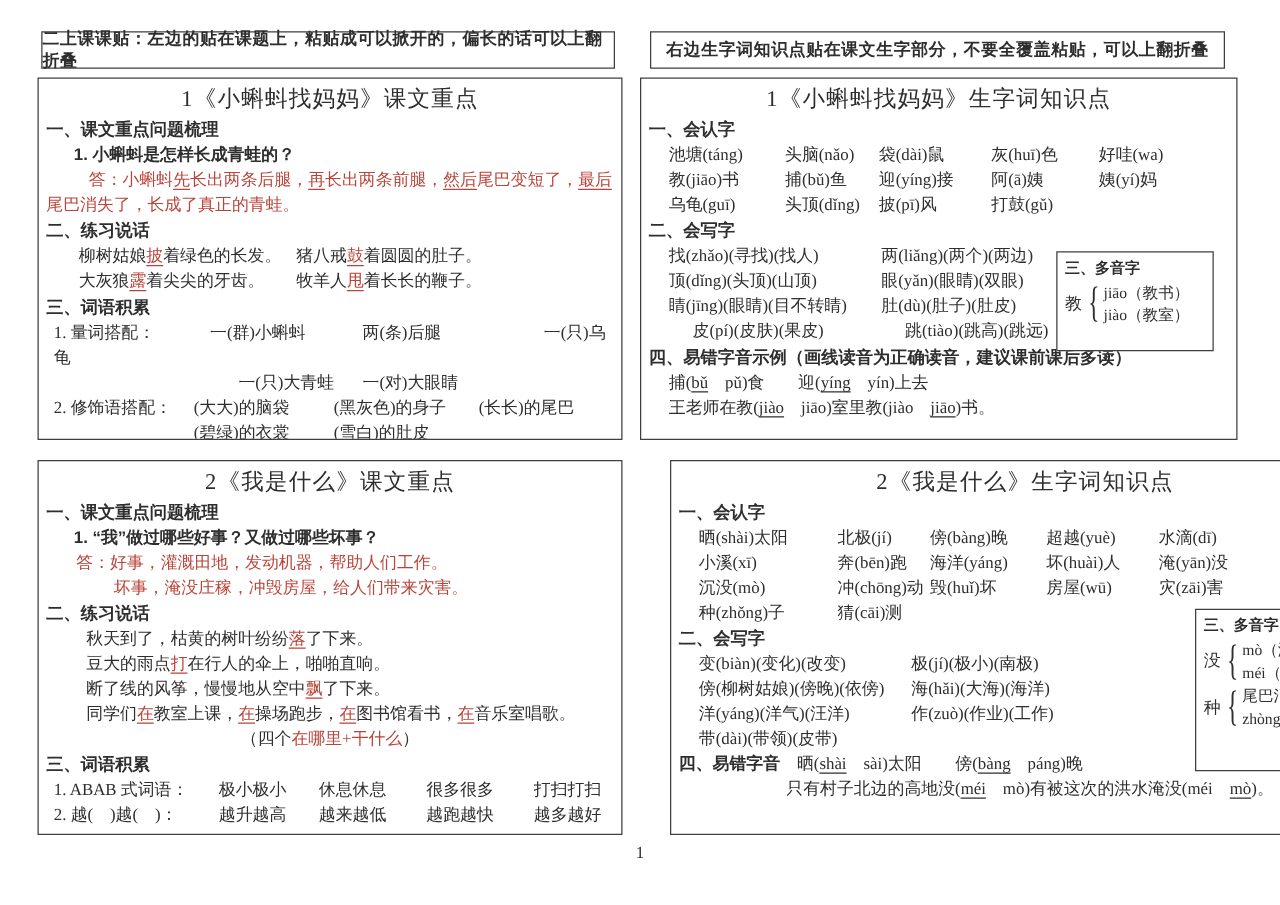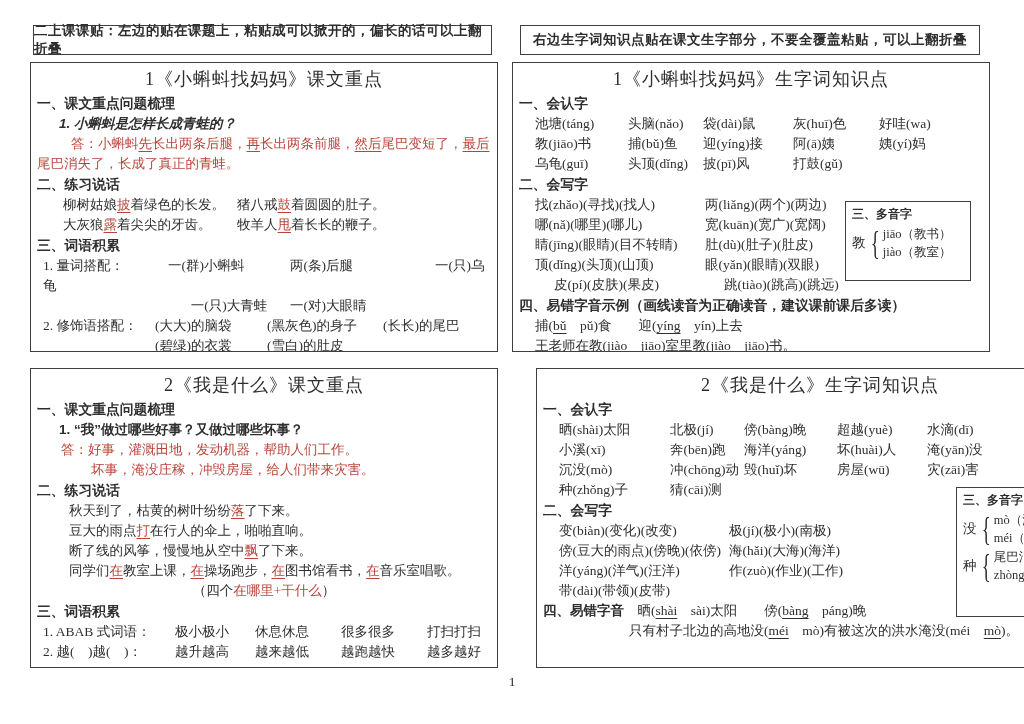--- a/index.html
+++ b/index.html
@@ -72,21 +72,21 @@
 </head>
 <body>
 
 <div class="note" id="note-left">二上课课贴：左边的贴在课题上，粘贴成可以掀开的，偏长的话可以上翻折叠</div>
 <div class="note" id="note-right">右边生字词知识点贴在课文生字部分，不要全覆盖粘贴，可以上翻折叠</div>
 
 <div class="panel" id="panel-0">
   <div class="panel-title">1《小蝌蚪找妈妈》课文重点</div>
   <div class="panel-body">
       <div class="sec-heading">一、课文重点问题梳理</div>
-      <div class="line" style="padding-left: 22px; font-style: italic;"><span class="cell"><span class="seg b">1. 小蝌蚪是怎样长成青蛙的？</span></span></div>
+      <div class="line" style="padding-left: 22px;"><span class="cell"><span class="seg b">1. 小蝌蚪是怎样长成青蛙的？</span></span></div>
       <div class="line" style="text-indent: 34px;"><span class="cell"><span class="seg r">答：小蝌蚪</span><span class="seg r u">先</span><span class="seg r">长出两条后腿，</span><span class="seg r u">再</span><span class="seg r">长出两条前腿，</span><span class="seg r u">然后</span><span class="seg r">尾巴变短了，</span><span class="seg r u">最后</span><span class="seg r">尾巴消失了，长成了真正的青蛙。</span></span></div>
       <div class="sec-heading">二、练习说话</div>
       <div class="line" style="padding-left: 26px;"><span class="cell" style="min-width: 174px; display: inline-block;"><span class="seg">柳树姑娘</span><span class="seg r u">披</span><span class="seg">着绿色的长发。</span></span><span class="cell"><span class="seg">猪八戒</span><span class="seg r u">鼓</span><span class="seg">着圆圆的肚子。</span></span></div>
       <div class="line" style="padding-left: 26px;"><span class="cell" style="min-width: 174px; display: inline-block;"><span class="seg">大灰狼</span><span class="seg r u">露</span><span class="seg">着尖尖的牙齿。</span></span><span class="cell"><span class="seg">牧羊人</span><span class="seg r u">甩</span><span class="seg">着长长的鞭子。</span></span></div>
       <div class="sec-heading">三、词语积累</div>
       <div class="line" style="padding-left: 6px;"><span class="cell" style="min-width: 125px; display: inline-block;"><span class="seg">1. 量词搭配：</span></span><span class="cell" style="min-width: 122px; display: inline-block;"><span class="seg">一(群)小蝌蚪</span></span><span class="cell" style="min-width: 145px; display: inline-block;"><span class="seg">两(条)后腿</span></span><span class="cell"><span class="seg">一(只)乌龟</span></span></div>
       <div class="line" style="padding-left: 6px;"><span class="cell" style="min-width: 125px; display: inline-block;"><span class="seg"></span></span><span class="cell" style="min-width: 122px; display: inline-block; text-align: center;"><span class="seg">一(只)大青蛙</span></span><span class="cell"><span class="seg">一(对)大眼睛</span></span></div>
       <div class="line" style="padding-left: 6px;"><span class="cell" style="min-width: 112px; display: inline-block;"><span class="seg">2. 修饰语搭配：</span></span><span class="cell" style="min-width: 112px; display: inline-block;"><span class="seg">(大大)的脑袋</span></span><span class="cell" style="min-width: 116px; display: inline-block;"><span class="seg">(黑灰色)的身子</span></span><span class="cell"><span class="seg">(长长)的尾巴</span></span></div>
       <div class="line" style="padding-left: 6px;"><span class="cell" style="min-width: 112px; display: inline-block;"><span class="seg"></span></span><span class="cell" style="min-width: 112px; display: inline-block;"><span class="seg">(碧绿)的衣裳</span></span><span class="cell"><span class="seg">(雪白)的肚皮</span></span></div>
     </div>
@@ -94,23 +94,22 @@
 
 <div class="panel" id="panel-1">
   <div class="panel-title">1《小蝌蚪找妈妈》生字词知识点</div>
   <div class="panel-body">
       <div class="sec-heading">一、会认字</div>
       <div class="line" style="padding-left: 16px;"><span class="cell" style="min-width: 93px; display: inline-block;"><span class="seg">池塘(táng)</span></span><span class="cell" style="min-width: 75px; display: inline-block;"><span class="seg">头脑(nǎo)</span></span><span class="cell" style="min-width: 90px; display: inline-block;"><span class="seg">袋(dài)鼠</span></span><span class="cell" style="min-width: 86px; display: inline-block;"><span class="seg">灰(huī)色</span></span><span class="cell"><span class="seg">好哇(wa)</span></span></div>
       <div class="line" style="padding-left: 16px;"><span class="cell" style="min-width: 93px; display: inline-block;"><span class="seg">教(jiāo)书</span></span><span class="cell" style="min-width: 75px; display: inline-block;"><span class="seg">捕(bǔ)鱼</span></span><span class="cell" style="min-width: 90px; display: inline-block;"><span class="seg">迎(yíng)接</span></span><span class="cell" style="min-width: 86px; display: inline-block;"><span class="seg">阿(ā)姨</span></span><span class="cell"><span class="seg">姨(yí)妈</span></span></div>
       <div class="line" style="padding-left: 16px;"><span class="cell" style="min-width: 93px; display: inline-block;"><span class="seg">乌龟(guī)</span></span><span class="cell" style="min-width: 75px; display: inline-block;"><span class="seg">头顶(dǐng)</span></span><span class="cell" style="min-width: 90px; display: inline-block;"><span class="seg">披(pī)风</span></span><span class="cell"><span class="seg">打鼓(gǔ)</span></span></div>
       <div class="sec-heading">二、会写字</div>
       <div class="line" style="padding-left: 16px;"><span class="cell" style="min-width: 170px; display: inline-block;"><span class="seg">找(zhǎo)(寻找)(找人)</span></span><span class="cell"><span class="seg">两(liǎng)(两个)(两边)</span></span></div>
-      <div class="line" style="padding-left: 16px;"><span class="cell" style="min-width: 170px; display: inline-block;"><span class="seg">哪(nǎ)(哪里)(哪儿)</span></span><span class="cell"><span class="seg">宽(kuān)(宽广)(宽阔)</span></span></div>
+      <div class="line" style="padding-left: 16px;"><span class="cell" style="min-width: 170px; display: inline-block;"><span class="seg">顶(dǐng)(头顶)(山顶)</span></span><span class="cell"><span class="seg">眼(yǎn)(眼睛)(双眼)</span></span></div>
       <div class="line" style="padding-left: 16px;"><span class="cell" style="min-width: 170px; display: inline-block;"><span class="seg">睛(jīng)(眼睛)(目不转睛)</span></span><span class="cell"><span class="seg">肚(dù)(肚子)(肚皮)</span></span></div>
-      <div class="line" style="padding-left: 16px;"><span class="cell" style="min-width: 170px; display: inline-block;"><span class="seg">顶(dǐng)(头顶)(山顶)</span></span><span class="cell"><span class="seg">眼(yǎn)(眼睛)(双眼)</span></span></div>
       <div class="line" style="padding-left: 16px;"><span class="cell" style="min-width: 170px; display: inline-block; margin-left: 19px;"><span class="seg">皮(pí)(皮肤)(果皮)</span></span><span class="cell"><span class="seg">跳(tiào)(跳高)(跳远)</span></span></div>
       <div class="sec-heading">四、易错字音示例（画线读音为正确读音，建议课前课后多读）</div>
       <div class="line" style="padding-left: 16px;"><span class="cell"><span class="seg">捕(</span><span class="seg u">bǔ</span><span class="seg">　pǔ)食　　迎(</span><span class="seg u">yíng</span><span class="seg">　yín)上去</span></span></div>
       <div class="line" style="padding-left: 16px;"><span class="cell"><span class="seg">王老师在教(</span><span class="seg u">jiào</span><span class="seg">　jiāo)室里教(jiào　</span><span class="seg u">jiāo</span><span class="seg">)书。</span></span></div>
     </div>
 <div class="inset inset-p1">
       <div class="inset-heading">三、多音字</div>
       <div class="inset-entry">
         <span class="inset-char">教</span>
         <span class="brace">{</span>
@@ -144,21 +143,21 @@
 <div class="panel" id="panel-3">
   <div class="panel-title">2《我是什么》生字词知识点</div>
   <div class="panel-body">
       <div class="sec-heading">一、会认字</div>
       <div class="line" style="padding-left: 16px;"><span class="cell" style="min-width: 111px; display: inline-block;"><span class="seg">晒(shài)太阳</span></span><span class="cell" style="min-width: 74px; display: inline-block;"><span class="seg">北极(jí)</span></span><span class="cell" style="min-width: 93px; display: inline-block;"><span class="seg">傍(bàng)晚</span></span><span class="cell" style="min-width: 90px; display: inline-block;"><span class="seg">超越(yuè)</span></span><span class="cell"><span class="seg">水滴(dī)</span></span></div>
       <div class="line" style="padding-left: 16px;"><span class="cell" style="min-width: 111px; display: inline-block;"><span class="seg">小溪(xī)</span></span><span class="cell" style="min-width: 74px; display: inline-block;"><span class="seg">奔(bēn)跑</span></span><span class="cell" style="min-width: 93px; display: inline-block;"><span class="seg">海洋(yáng)</span></span><span class="cell" style="min-width: 90px; display: inline-block;"><span class="seg">坏(huài)人</span></span><span class="cell"><span class="seg">淹(yān)没</span></span></div>
       <div class="line" style="padding-left: 16px;"><span class="cell" style="min-width: 111px; display: inline-block;"><span class="seg">沉没(mò)</span></span><span class="cell" style="min-width: 74px; display: inline-block;"><span class="seg">冲(chōng)动</span></span><span class="cell" style="min-width: 93px; display: inline-block;"><span class="seg">毁(huǐ)坏</span></span><span class="cell" style="min-width: 90px; display: inline-block;"><span class="seg">房屋(wū)</span></span><span class="cell"><span class="seg">灾(zāi)害</span></span></div>
       <div class="line" style="padding-left: 16px;"><span class="cell" style="min-width: 111px; display: inline-block;"><span class="seg">种(zhǒng)子</span></span><span class="cell"><span class="seg">猜(cāi)测</span></span></div>
       <div class="sec-heading">二、会写字</div>
       <div class="line" style="padding-left: 16px;"><span class="cell" style="min-width: 170px; display: inline-block;"><span class="seg">变(biàn)(变化)(改变)</span></span><span class="cell"><span class="seg">极(jí)(极小)(南极)</span></span></div>
-      <div class="line" style="padding-left: 16px;"><span class="cell" style="min-width: 170px; display: inline-block;"><span class="seg">傍(豆大的雨点)(傍晚)(依傍)</span></span><span class="cell"><span class="seg">海(hǎi)(大海)(海洋)</span></span></div>
+      <div class="line" style="padding-left: 16px;"><span class="cell" style="min-width: 170px; display: inline-block;"><span class="seg">傍(柳树姑娘)(傍晚)(依傍)</span></span><span class="cell"><span class="seg">海(hǎi)(大海)(海洋)</span></span></div>
       <div class="line" style="padding-left: 16px;"><span class="cell" style="min-width: 170px; display: inline-block;"><span class="seg">洋(yáng)(洋气)(汪洋)</span></span><span class="cell"><span class="seg">作(zuò)(作业)(工作)</span></span></div>
       <div class="line" style="padding-left: 16px;"><span class="cell"><span class="seg">带(dài)(带领)(皮带)</span></span></div>
       <div class="line"><span class="cell"><span class="seg b">四、易错字音</span><span class="seg">　晒(</span><span class="seg u">shài</span><span class="seg">　sài)太阳　　傍(</span><span class="seg u">bàng</span><span class="seg">　páng)晚</span></span></div>
       <div class="line" style="padding-left: 86px;"><span class="cell"><span class="seg">只有村子北边的高地没(</span><span class="seg u">méi</span><span class="seg">　mò)有被这次的洪水淹没(méi　</span><span class="seg u">mò</span><span class="seg">)。</span></span></div>
     </div>
 <div class="inset inset-p3">
       <div class="inset-heading">三、多音字</div>
       <div class="inset-entry">
         <span class="inset-char">没</span>
         <span class="brace">{</span>

